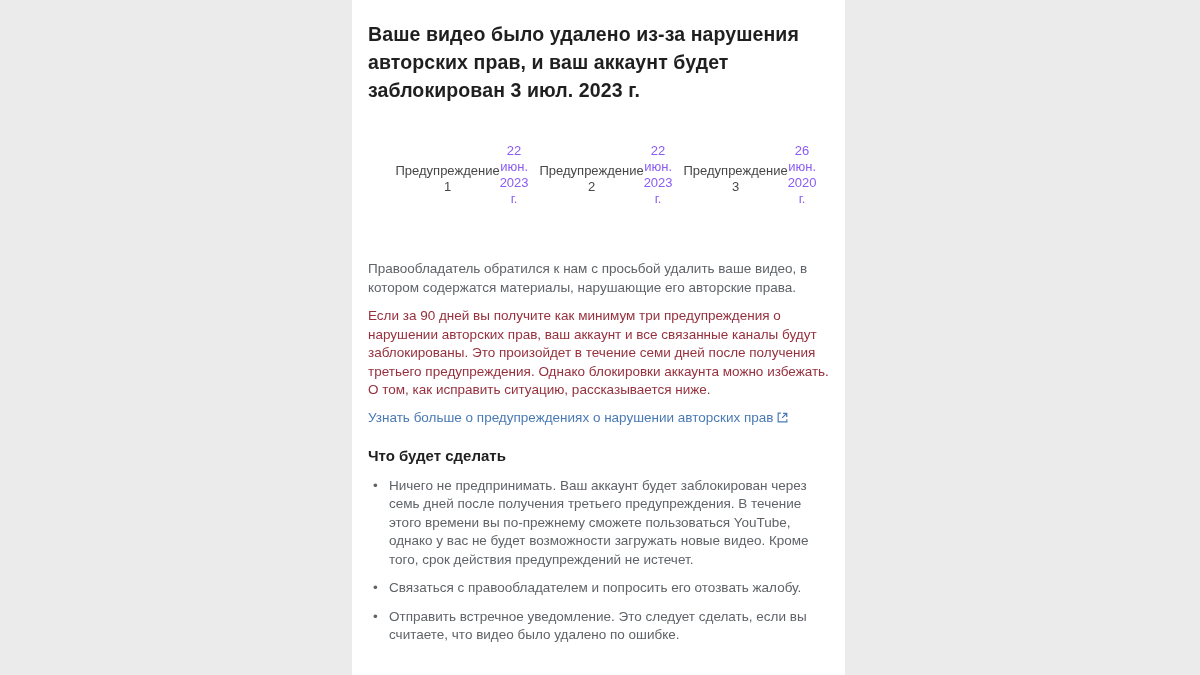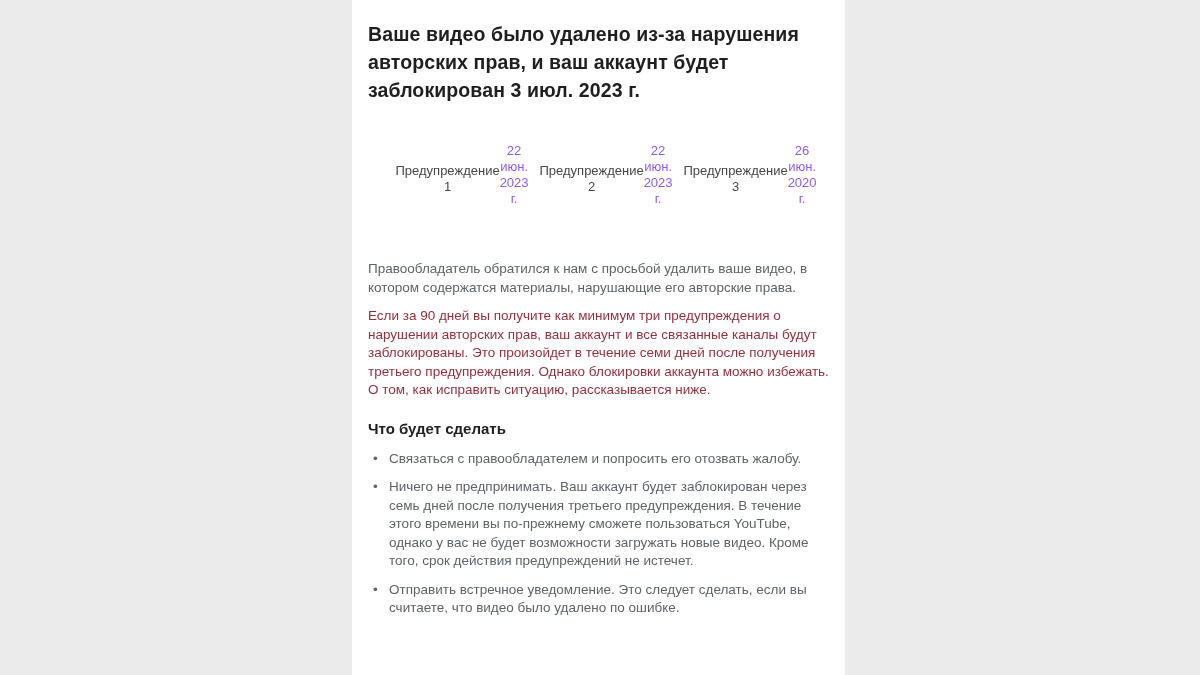--- a/index.html
+++ b/index.html
@@ -197,22 +197,31 @@
       <div class="strike-label">Предупреждение 3</div>
       <div class="strike-date">26 июн. 2020 г.</div>
     </div>
 
   </div>
 
   <p class="para intro">Правообладатель обратился к нам с просьбой удалить ваше видео, в котором содержатся материалы, нарушающие его авторские права.</p>
 
   <p class="para warning">Если за 90 дней вы получите как минимум три предупреждения о нарушении авторских прав, ваш аккаунт и все связанные каналы будут заблокированы. Это произойдет в течение семи дней после получения третьего предупреждения. Однако блокировки аккаунта можно избежать. О том, как исправить ситуацию, рассказывается ниже.</p>
 
+  <div>
+    <a class="learn-link">
+      <span>Узнать больше о предупреждениях о нарушении авторских прав</span>
+      <svg class="ext-icon" viewBox="0 0 24 24">
+        <path fill="none" stroke="#4a7ab4" stroke-width="2.2" d="M9,4 H4 V20 H20 V15"></path>
+        <path fill="#4a7ab4" d="M13,3 H21 V11 H18.6 V7.1 L12.2,13.5 10.5,11.8 16.9,5.4 H13 Z"></path>
+      </svg>
+    </a>
+  </div>
 
   <div class="actions-heading">Что будет сделать</div>
 
   <ul class="actions-list">
+    <li>Ничего не предпринимать. Ваш аккаунт будет заблокирован через семь дней после получения третьего предупреждения. В течение этого времени вы по-прежнему сможете пользоваться YouTube, однако у вас не будет возможности загружать новые видео. Кроме того, срок действия предупреждений не истечет.</li>
     <li>Связаться с правообладателем и попросить его отозвать жалобу.</li>
-    <li>Ничего не предпринимать. Ваш аккаунт будет заблокирован через семь дней после получения третьего предупреждения. В течение этого времени вы по-прежнему сможете пользоваться YouTube, однако у вас не будет возможности загружать новые видео. Кроме того, срок действия предупреждений не истечет.</li>
     <li>Отправить встречное уведомление. Это следует сделать, если вы считаете, что видео было удалено по ошибке.</li>
   </ul>
 
 </div>
 
 </body></html>

